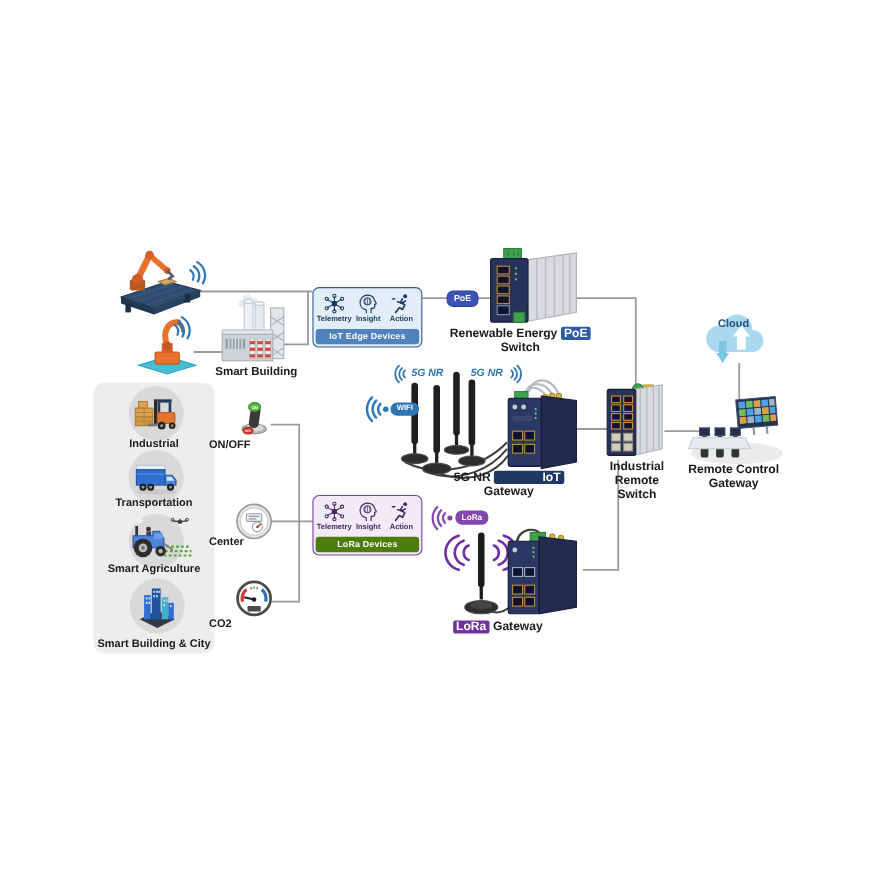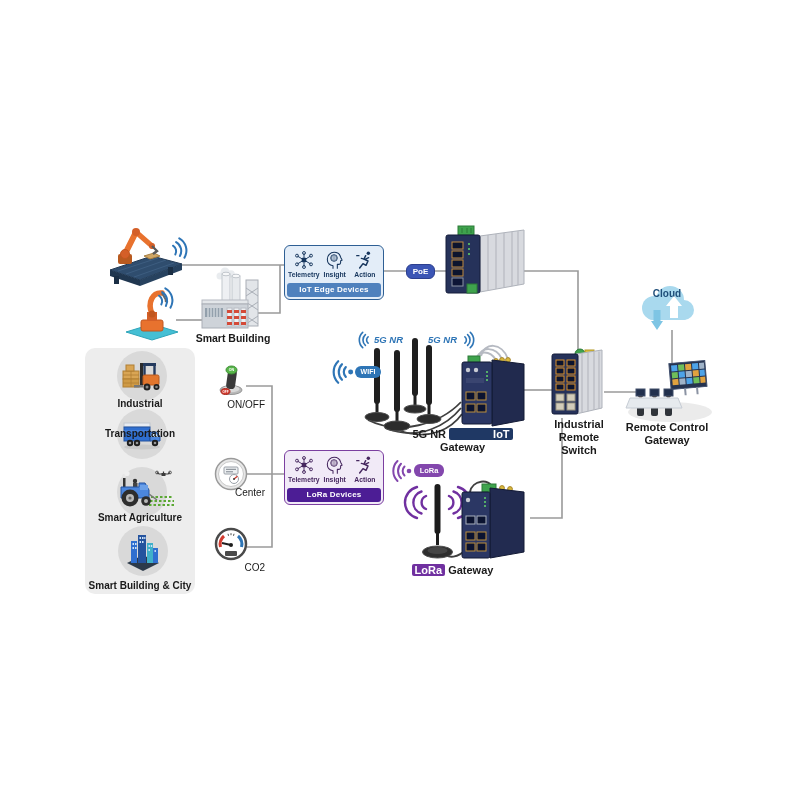--- a/index.html
+++ b/index.html
@@ -5,40 +5,40 @@
   html,body{margin:0;padding:0;background:#fff;}
   #canvas{position:relative;width:800px;height:800px;background:#ffffff;overflow:hidden;
           font-family:"Liberation Sans", sans-serif;}
   .abs{position:absolute;}
   .dev-label{position:absolute;font-weight:bold;font-size:11px;color:#1a1a1a;text-align:center;line-height:13px;z-index:4;}
   .hl{color:#fff;padding:0 3px;border-radius:2px;}
   .hl-blue{background:#2e5ba8;}
   .hl-navy{background:#1f3864;padding-left:44px;}
   .hl-purple{background:#7030a0;}
   .dev-box{position:absolute;width:100px;height:55px;border:1.5px solid;border-radius:6px;box-sizing:border-box;z-index:3;background:#fff;}
-  .dev-box.iot{background:#e3edf8;border-color:#2e5f94;color:#17365d;}
+  .dev-box.iot{background:#e3edf8;border-color:#2e5f94;color:#17365d;margin-top:16px;}
   .dev-box.lora{background:#f1eaf7;border-color:#7b3fa0;color:#46275f;}
   .box-items{display:flex;justify-content:space-around;align-items:flex-start;padding:4px 3px 0 3px;}
   .box-item{display:flex;flex-direction:column;align-items:center;width:32px;}
   .box-item svg{width:20px;height:20px;}
   .item-label{font-size:6.8px;font-weight:bold;margin-top:1px;white-space:nowrap;}
   .box-banner{position:absolute;left:2px;right:2px;bottom:2px;height:14px;border-radius:3px;color:#fff;
               font-size:8px;font-weight:bold;text-align:center;line-height:14px;letter-spacing:.2px;}
   .iot .box-banner{background:#4f81bd;}
-  .lora .box-banner{background:#4c1d95;}
+  .lora .box-banner{background:#4d7c0f;}
   .pill{position:absolute;color:#fff;font-weight:bold;text-align:center;border-radius:6px;z-index:5;}
   .pill.poe{background:#3b55b5;border:1px solid #2c3f8f;width:27px;height:13px;font-size:8px;line-height:13px;}
   .pill.wifi{background:#2e75b6;width:26px;height:12px;font-size:7px;line-height:12px;}
   .pill.lora-b{background:#8347ad;width:30px;height:13px;font-size:7.5px;line-height:13px;}
   .sig-label{position:absolute;color:#2e75b6;font-weight:bold;font-style:italic;font-size:9.5px;z-index:5;white-space:nowrap;}
   .panel{position:absolute;left:85px;top:348px;width:110px;height:246px;background:#ededed;border-radius:10px;z-index:2;}
   .vert-circle{position:absolute;width:50px;height:50px;border-radius:50%;background:#d9d9d9;overflow:visible;
                display:flex;align-items:center;justify-content:center;}
   .vert-label{position:absolute;width:110px;left:85px;text-align:center;font-weight:bold;font-size:10px;color:#1a1a1a;z-index:3;}
-  .sensor-label{position:absolute;left:209px;width:56px;text-align:right;font-weight:normal;font-size:10px;color:#1a1a1a;z-index:3;}
+  .sensor-label{position:absolute;left:190px;width:56px;text-align:left;font-weight:bold;font-size:10px;color:#1a1a1a;z-index:3;}
   svg{overflow:visible;}
   .z2{z-index:2;} .z3{z-index:3;}
 </style>
 </head>
 <body>
 
 <div id="canvas">
 
   <svg class="abs" style="left:0;top:0;z-index:1" width="800" height="800" viewBox="0 0 800 800">
     <g stroke="#9a9a9a" stroke-width="1.6" fill="none">
@@ -185,20 +185,23 @@
         <rect x="14" y="25" width="11" height="7"></rect>
       <rect x="14" y="34" width="11" height="7"></rect>
         <rect x="14" y="43" width="11" height="7"></rect>
     </g>
     <rect x="14" y="52" width="11" height="8" fill="#0d1536" stroke="#8b93a3"></rect>
     <circle cx="31" cy="18" r="1" fill="#63d76a"></circle>
       <circle cx="31" cy="23" r="1" fill="#63d76a"></circle>
       <circle cx="31" cy="28" r="1" fill="#63d76a"></circle>
     <rect x="29" y="58" width="10" height="9" fill="#3fa34d" stroke="#2c7a38"></rect>
   </svg>
+  <div class="dev-label" style="left:398px;top:297px;width:150px">
+    <span>Renewable Energy </span><span class="hl hl-blue">PoE</span><span> Switch</span>
+  </div>
 
   <div class="panel"></div>
   <div class="vert-circle z2" style="left:117px;top:351px">
     <svg width="44" height="44" viewBox="0 0 44 44">
       <rect x="3" y="17" width="16" height="8" fill="#d9a554" stroke="#b07f33"></rect>
       <rect x="3" y="25" width="16" height="8" fill="#cf9a45" stroke="#b07f33"></rect>
       <path d="M11,17 v16 M3,21 h16 M3,29 h16" stroke="#b07f33" stroke-width="0.8"></path>
       <rect x="6" y="11" width="8" height="6" fill="#d9a554" stroke="#b07f33"></rect>
       <rect x="20" y="9" width="3" height="24" fill="#2b2b2b"></rect>
       <rect x="14" y="31" width="9" height="2.5" fill="#777"></rect>
@@ -222,21 +225,21 @@
       <path d="M30,20 h6.5 l3.5,4.5 v4.5 h-10 z" fill="#4b86dd" stroke="#24539e"></path>
       <path d="M31.5,21.5 h4.5 l2.5,3.5 h-7 z" fill="#cfe3f7"></path>
       <circle cx="10" cy="31" r="3.2" fill="#1d1d1d"></circle>
         <circle cx="10" cy="31" r="1.3" fill="#999"></circle>
       <circle cx="17" cy="31" r="3.2" fill="#1d1d1d"></circle>
         <circle cx="17" cy="31" r="1.3" fill="#999"></circle>
       <circle cx="35" cy="31" r="3.2" fill="#1d1d1d"></circle>
         <circle cx="35" cy="31" r="1.3" fill="#999"></circle>
     </svg>
   </div>
-  <div class="vert-label" style="top:428px">Transportation</div>
+  <div class="vert-label" style="top:452px">Transportation</div>
 
   <div class="vert-circle z2" style="left:117px;top:467px">
     <svg width="62" height="44" viewBox="0 0 62 44" style="margin-left:8px">
       <g stroke="#5aa832" stroke-width="2" stroke-dasharray="2.5,2">
         <path d="M36,27 h22"></path>
           <path d="M35,31 h24"></path>
           <path d="M34,35 h25"></path>
       </g>
       <path d="M44,4 h9 M48.5,4 v-2.5 M44,4 l-2,-1.5 M53,4 l2,-1.5" stroke="#3a3a3a" stroke-width="1.2" fill="none"></path>
       <rect x="46.5" y="3" width="4" height="3" fill="#3a3a3a"></rect>

